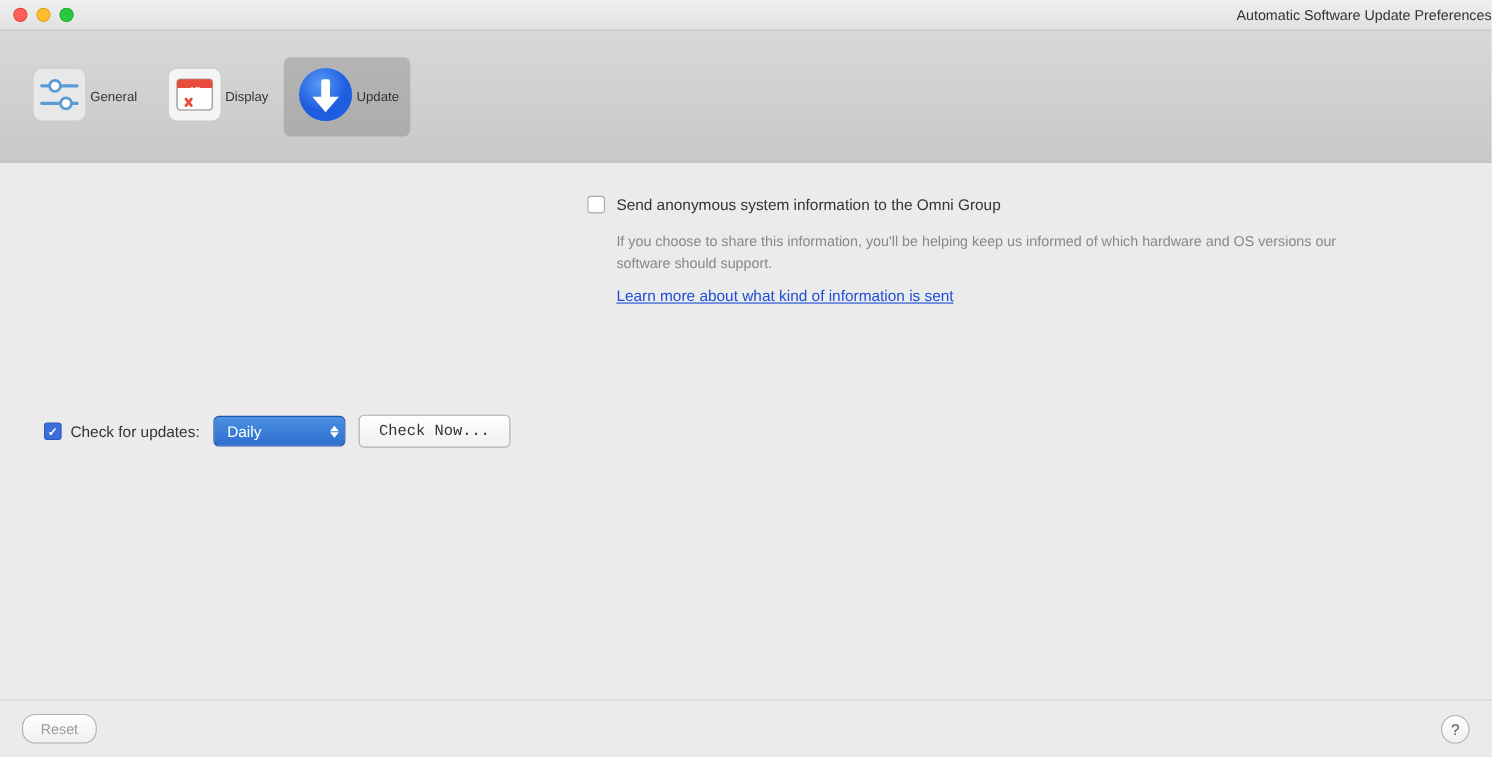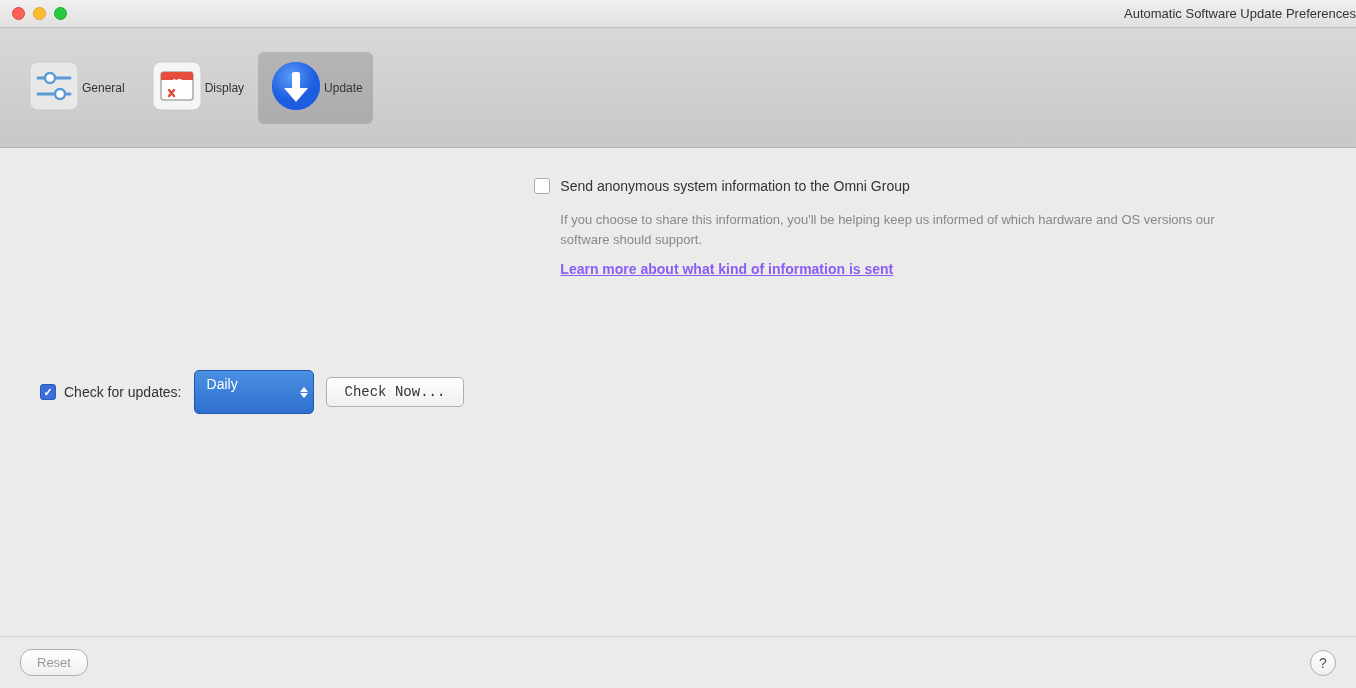--- a/index.html
+++ b/index.html
@@ -165,21 +165,21 @@
 
     .select-control {
       appearance: none;
       -webkit-appearance: none;
       background: linear-gradient(to bottom, #4a90e2, #2e6fcf);
       border: 1px solid #2057a8;
       border-radius: 5px;
       color: white;
       font-size: 14px;
       font-family: inherit;
-      padding: 5px 30px 21px 12px;
+      padding: 5px 30px 5px 12px;
       cursor: pointer;
       min-width: 120px;
     }
 
     .select-arrows {
       position: absolute;
       right: 6px;
       display: flex;
       flex-direction: column;
       gap: 1px;
@@ -230,24 +230,23 @@
       max-width: 700px;
     }
 
     .anon-anonymous {
       font-size: 13px;
       color: #888;
     }
 
     .learn-more-link {
       font-size: 14px;
-      color: #8b5cf6;
+      color: #1d4ed8;
       text-decoration: underline;
       cursor: pointer;
-      font-weight: bold;
     }
 
     
     .bottom-bar {
       background: #ebebeb;
       border-top: 1px solid #d0d0d0;
       padding: 12px 20px;
       display: flex;
       justify-content: space-between;
       align-items: center;

